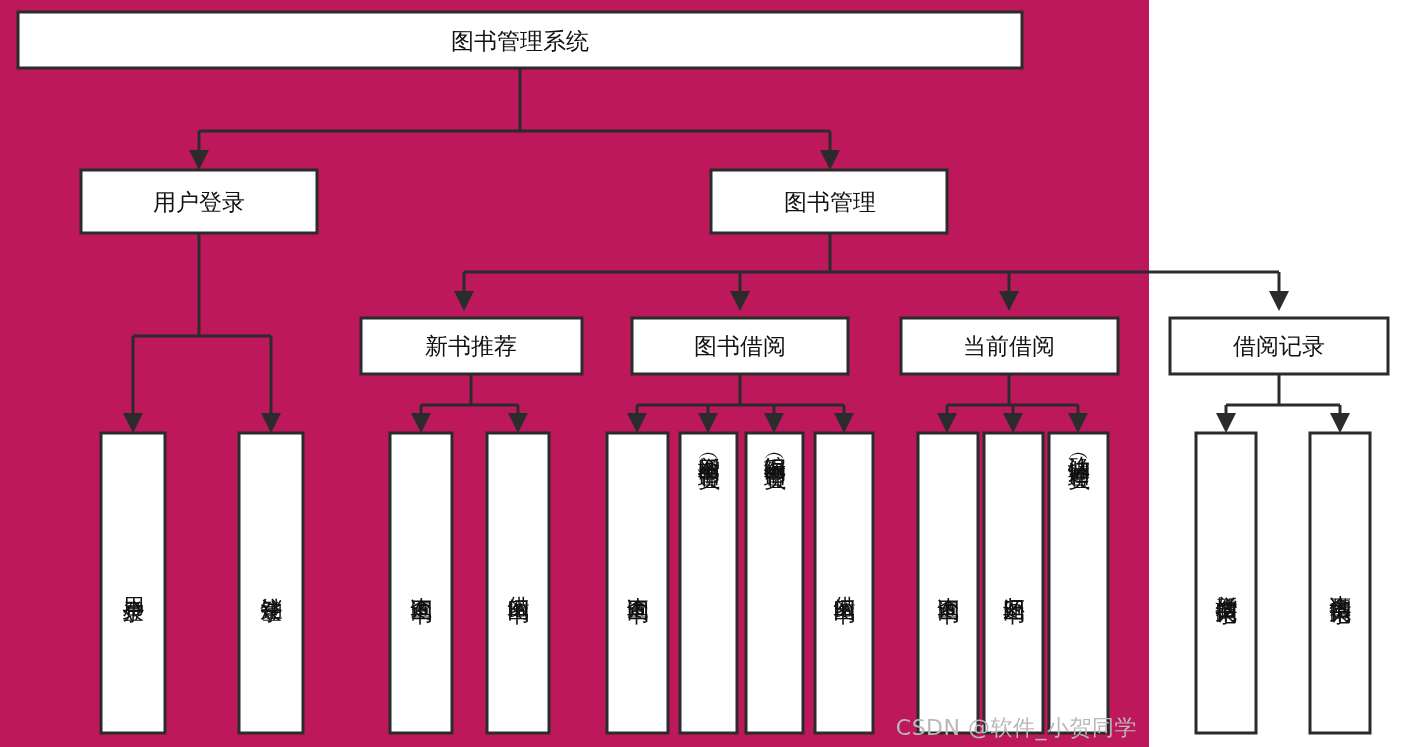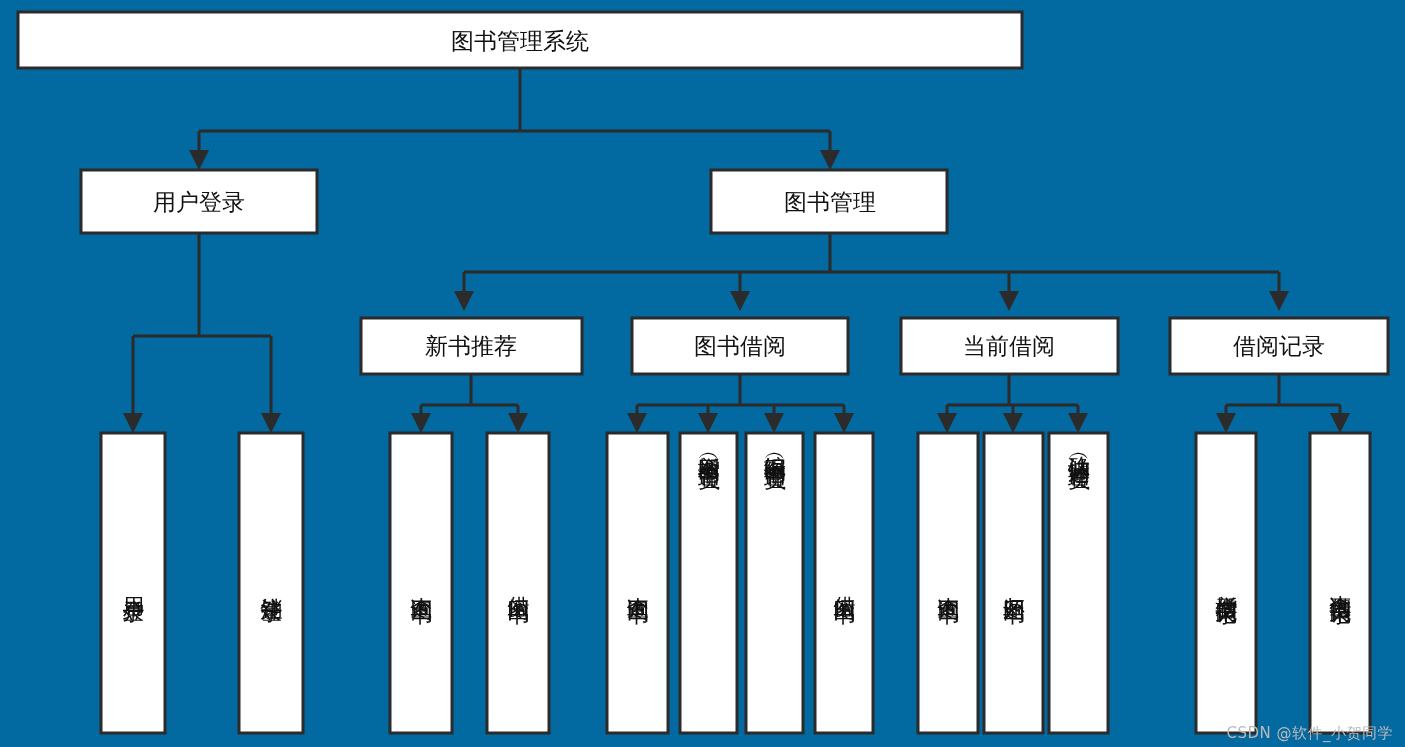--- a/index.html
+++ b/index.html
@@ -9,23 +9,23 @@
     background: #ffffff;
   }
   body {
     width: 1405px;
     height: 747px;
     overflow: hidden;
     font-family: "DejaVu Sans", "Liberation Sans", sans-serif;
   }
   #diagram-root {
     position: relative;
-    width: 1405px;
+    width: 1149px;
     height: 747px;
-    background: #0369a1;
+    background: #be185d;
   }
   svg#tree-svg {
     position: absolute;
     top: 0;
     left: 0;
     width: 1405px;
     height: 747px;
     display: block;
   }
   .node-box {
@@ -65,21 +65,21 @@
     justify-content: center;
     text-align: center;
     pointer-events: none;
     user-select: none;
   }
   .watermark {
     position: absolute;
     right: 12px;
     bottom: 4px;
     font-family: "DejaVu Sans", "Liberation Sans", sans-serif;
-    font-size: 15px;
+    font-size: 22px;
     color: #b9b9b9;
     letter-spacing: 0.5px;
     white-space: nowrap;
   }
 </style>
 </head>
 <body>
 
 <div id="diagram-root">
 

